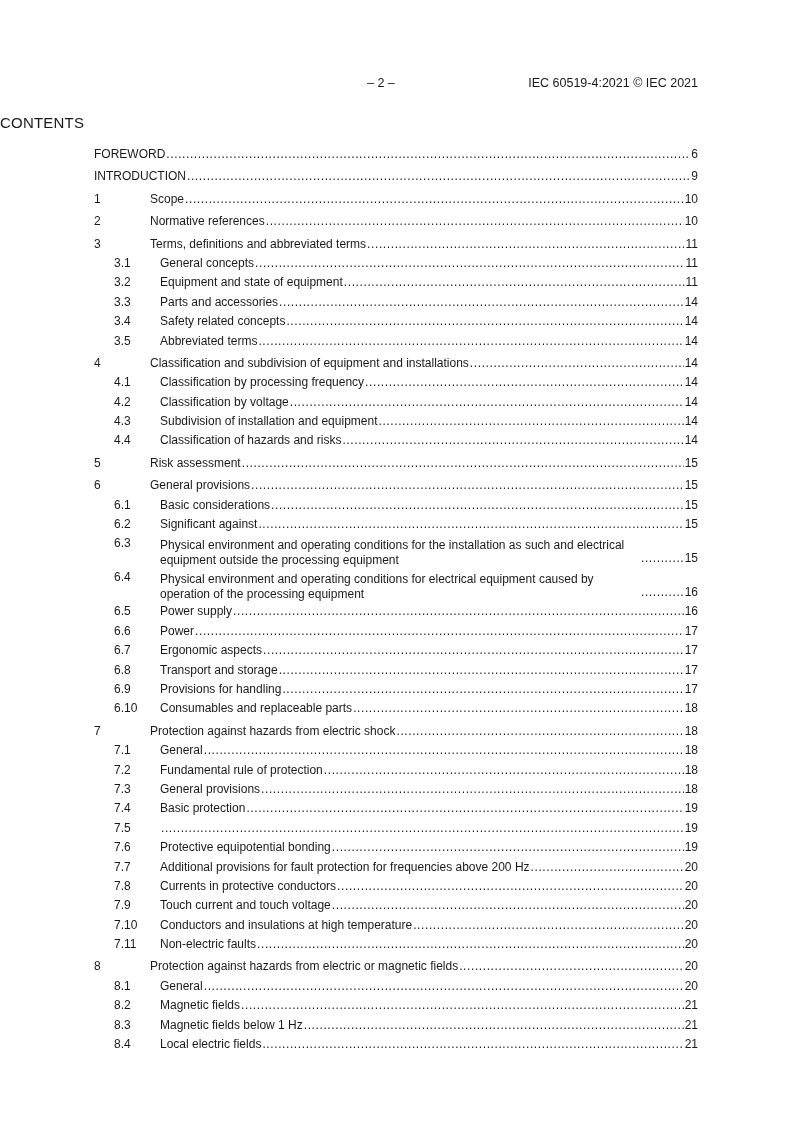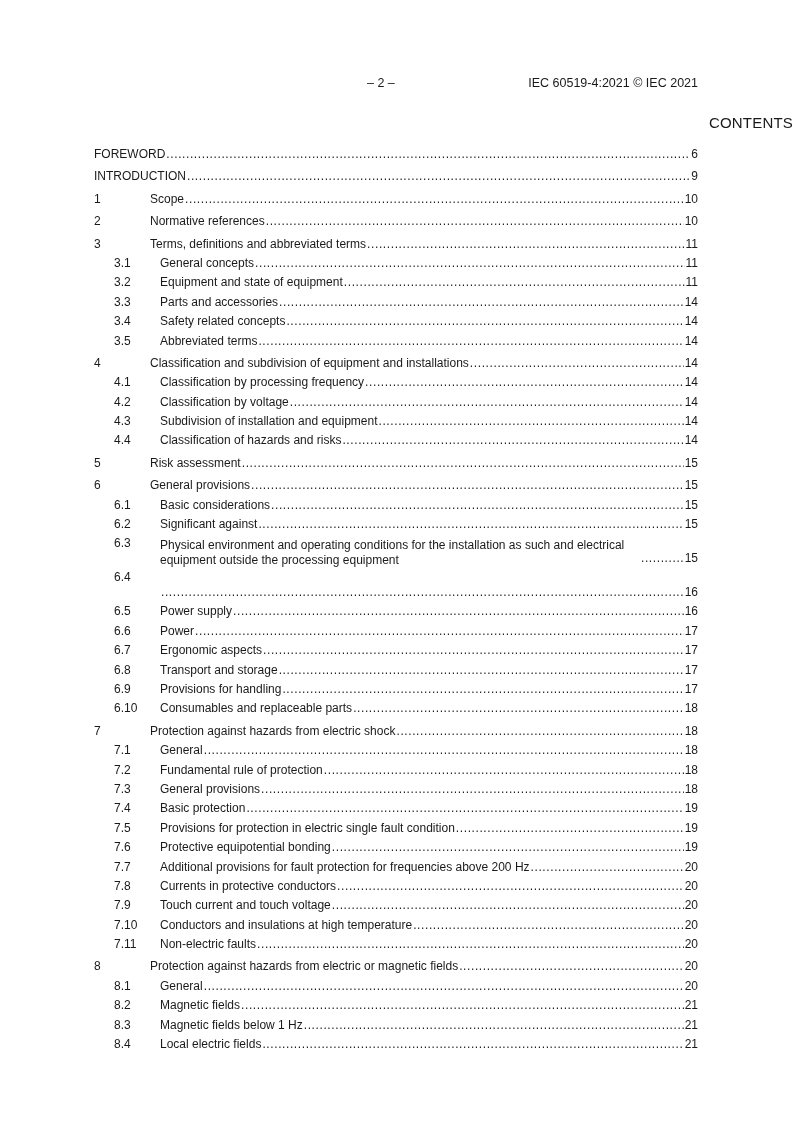--- a/index.html
+++ b/index.html
@@ -1,21 +1,21 @@
 <!DOCTYPE html>
 <html><head>
 <meta charset="utf-8">
 <style>
   html, body { margin: 0; padding: 0; background: #ffffff; }
   body { width: 793px; height: 1122px; position: relative; overflow: hidden;
          font-family: "Liberation Sans", sans-serif; color: #1a1a1a; }
   .header { position: absolute; top: 76px; left: 0; width: 793px; height: 16px; font-size: 12.5px; }
   .header .pagenum { position: absolute; left: 367px; top: 0; }
   .header .std { position: absolute; right: 95px; top: 0; }
-  .title { position: absolute; top: 114px; left: 0; width: 793px; text-align: right; font-size: 15px; letter-spacing: 0.2px; }
+  .title { position: absolute; top: 114px; left: 0; width: 793px; text-align: left; font-size: 15px; letter-spacing: 0.2px; }
   .toc { position: absolute; top: 145px; left: 94px; width: 604px; font-size: 12px; }
   .entry { position: relative; height: 19.4px; line-height: 19.4px; }
   .entry.top { margin-top: 3px; }
   .entry.two { height: 34px; }
   .entry .num { position: absolute; top: 0; }
   .entry.lvl1 .num { left: 0; }
   .entry.lvl2 .num { left: 20px; }
   .entry .row { position: absolute; top: 0; right: 0; display: flex; align-items: flex-end; }
   .entry.lvl0 .row { left: 0; }
   .entry.lvl1 .row { left: 30px; margin-left: 26px; }
@@ -192,20 +192,21 @@
       <span class="num">6.3</span>
       <div class="row" style="align-items: flex-end;">
         <span class="txt" style="max-width: 480px;">Physical environment and operating conditions for the installation as such and electrical equipment outside the processing equipment</span>
         <span class="dots"></span>
         <span class="page">15</span>
       </div>
     </div>
     <div class="entry lvl2 two">
       <span class="num">6.4</span>
       <div class="row" style="align-items: flex-end;">
+        <span class="txt" style="max-width: 480px;">Physical environment and operating conditions for electrical equipment caused by operation of the processing equipment</span>
         <span class="dots"></span>
         <span class="page">16</span>
       </div>
     </div>
     <div class="entry lvl2">
       <span class="num">6.5</span>
       <div class="row">
         <span class="txt">Power supply</span>
         <span class="dots"></span>
         <span class="page">16</span>
@@ -287,21 +288,20 @@
       <span class="num">7.4</span>
       <div class="row">
         <span class="txt">Basic protection</span>
         <span class="dots"></span>
         <span class="page">19</span>
       </div>
     </div>
     <div class="entry lvl2">
       <span class="num">7.5</span>
       <div class="row">
-        <span class="txt">Provisions for protection in electric single fault condition</span>
         <span class="dots"></span>
         <span class="page">19</span>
       </div>
     </div>
     <div class="entry lvl2">
       <span class="num">7.6</span>
       <div class="row">
         <span class="txt">Protective equipotential bonding</span>
         <span class="dots"></span>
         <span class="page">19</span>

